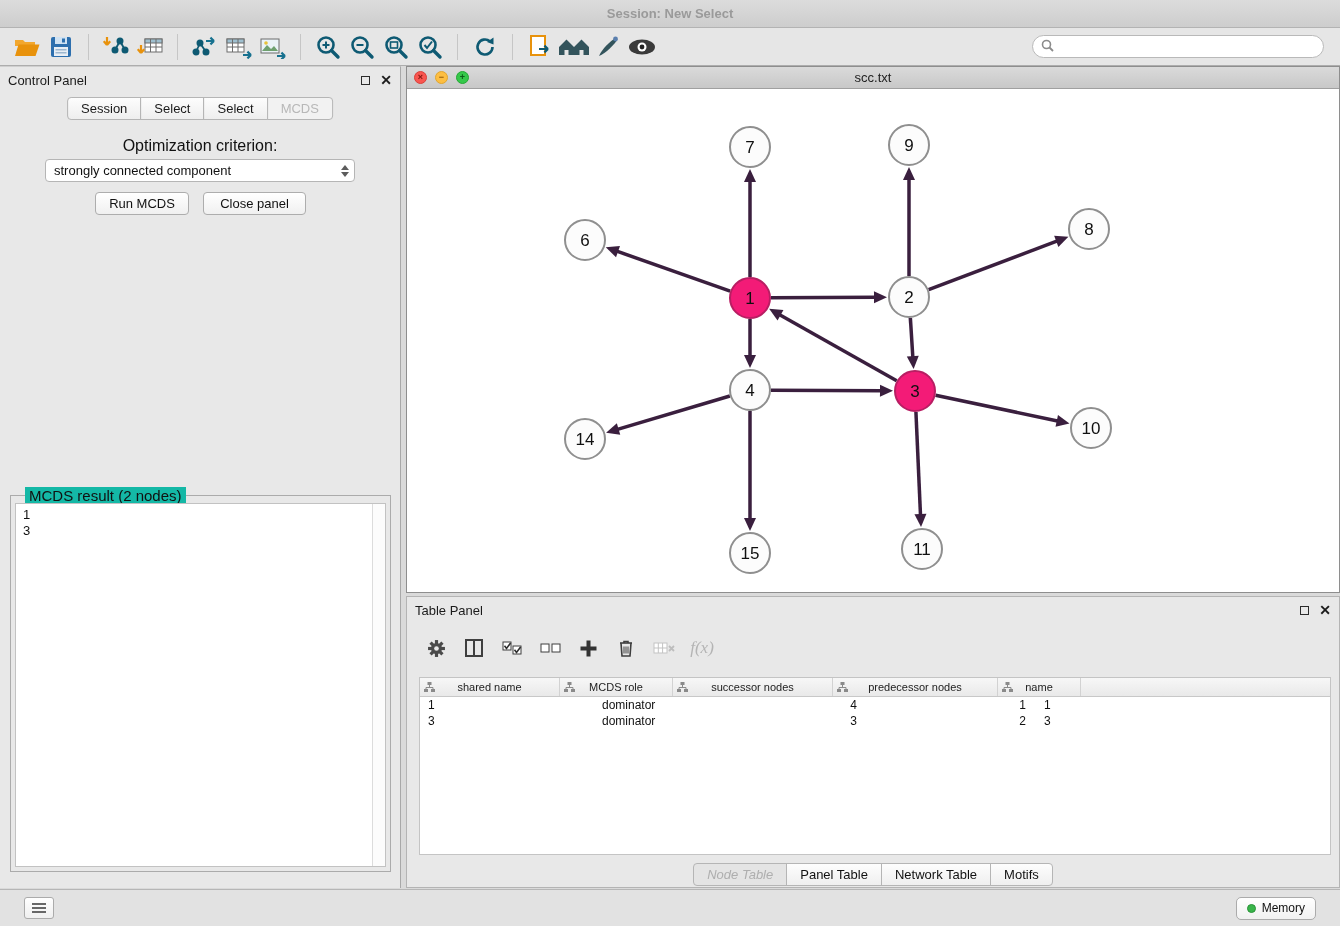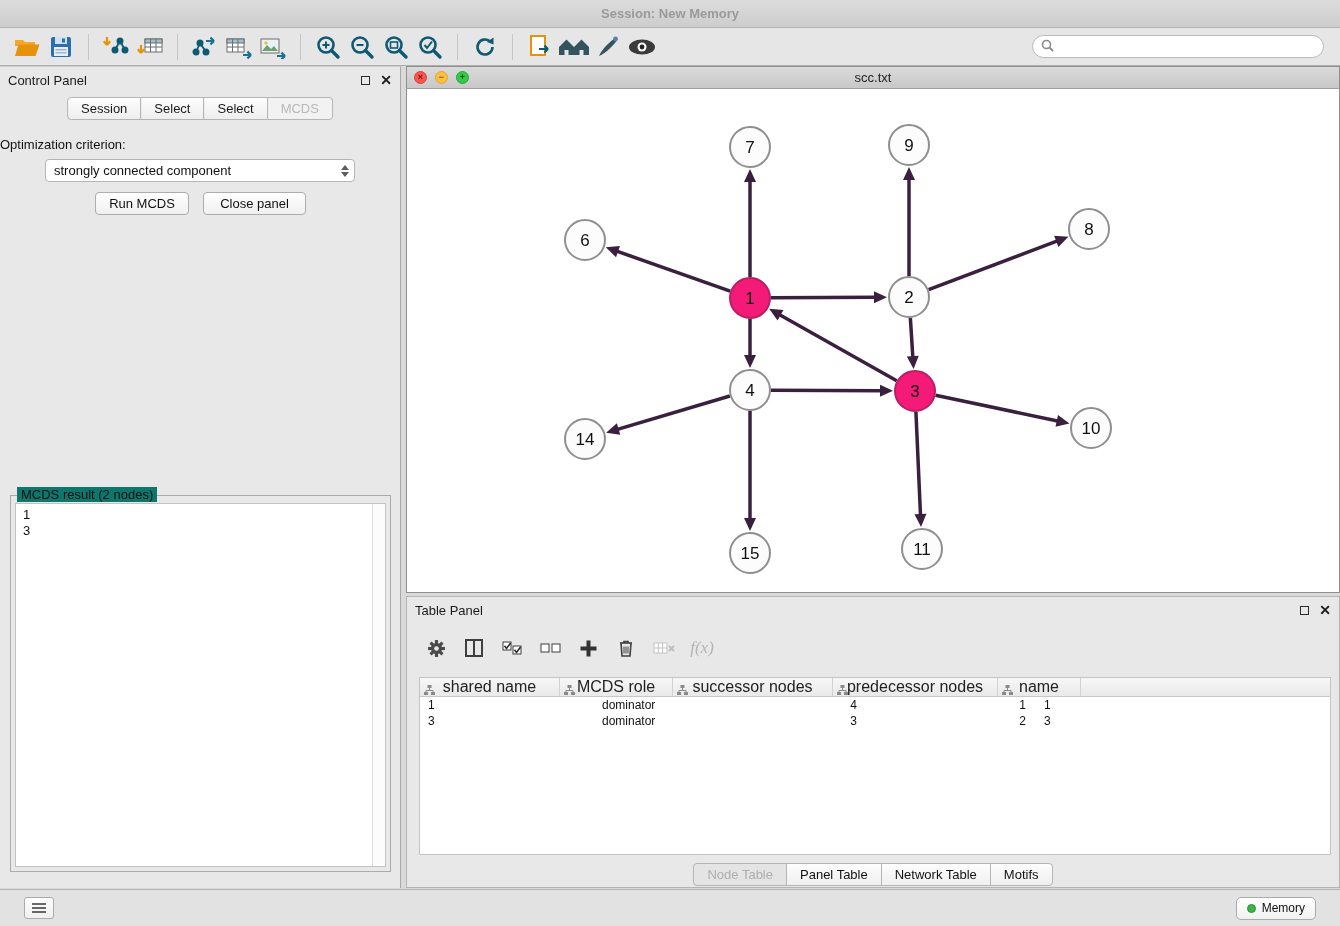--- a/index.html
+++ b/index.html
@@ -34,37 +34,37 @@
 
   
   .control-panel { position:absolute; left:0; top:66px; width:401px; height:822px;
     background:#e8e8e8; border-right:1px solid #a8a8a8; border-top:1px solid #cfcfcf; }
   .cp-tabs { position:absolute; top:30px; left:50%; transform:translateX(-50%); display:flex; }
   .cp-tab { font-size:13px; color:#1b1b1b; padding:3px 13px;
     background:linear-gradient(#fdfdfd,#eeeeee); border:1px solid #b5b5b5; margin-left:-1px; }
   .cp-tab:first-child { border-radius:4px 0 0 4px; margin-left:0; }
   .cp-tab:last-child { border-radius:0 4px 4px 0; }
   .cp-tab.active { color:#b8b8b8; background:#f2f2f2; }
-  .opt-label { position:absolute; top:70px; left:0; width:100%; text-align:left; font-size:13px; color:#111; }
+  .opt-label { position:absolute; top:70px; left:0; width:100%; text-align:center; font-size:16px; color:#111; }
   .criterion-select { position:absolute; top:92px; left:45px; width:310px; height:23px;
     background:#fff; border:1px solid #b5b5b5; border-radius:4px;
     display:flex; align-items:center; padding-left:8px; font-size:13px; color:#111; }
   .select-stepper { margin-left:auto; width:18px; height:100%; display:flex; flex-direction:column;
     align-items:center; justify-content:center; gap:2px; }
   .tri-up { width:0; height:0; border-left:4px solid transparent; border-right:4px solid transparent; border-bottom:5px solid #5c5c5c; }
   .tri-down { width:0; height:0; border-left:4px solid transparent; border-right:4px solid transparent; border-top:5px solid #5c5c5c; }
   .cp-btn { position:absolute; top:125px; height:23px; background:linear-gradient(#ffffff,#f0f0f0);
     border:1px solid #adadad; border-radius:4px; font-size:13px; color:#111;
     display:flex; align-items:center; justify-content:center; }
   .btn-run { left:95px; width:94px; }
   .btn-close { left:203px; width:103px; }
   .result-group { position:absolute; left:10px; top:428px; width:381px; height:377px;
     border:1px solid #ababab; }
-  .result-legend { position:absolute; top:-9px; left:6px; background:#0f766e; padding:0 4px;
-    font-size:13px; color:#111; }
+  .result-legend { position:absolute; top:-9px; left:14px; background:#14b8a6; padding:0 4px;
+    font-size:15px; color:#111; }
   .result-box { position:absolute; left:4px; right:4px; top:7px; bottom:4px;
     background:#fff; border:1px solid #c2c2c2; }
   .result-line { font-size:13px; color:#111; line-height:16px; padding-left:7px; }
   .result-line:first-child { padding-top:3px; }
   .result-scroll { position:absolute; top:0; bottom:0; right:0; width:13px;
     border-left:1px solid #dcdcdc; background:#fcfcfc; }
 
   
   .network-window { position:absolute; left:406px; top:66px; width:934px; height:527px;
     background:#fff; border:1px solid #8e8e8e; }
@@ -85,56 +85,56 @@
   .tp-toolbar { position:absolute; left:12px; top:26px; height:50px; display:flex;
     align-items:center; gap:4px; }
   .tp-icon { display:inline-flex; align-items:center; justify-content:center;
     width:34px; height:30px; }
   .fx-label { font-family:"Liberation Serif", serif; font-style:italic;
     font-size:17px; color:#b4b4b4; }
   .tp-table { position:absolute; left:12px; right:8px; top:80px; height:178px;
     background:#fff; border:1px solid #c4c4c4; }
   .tp-header-row { display:flex; height:19px; background:linear-gradient(#f7f7f7,#e9e9e9);
     border-bottom:1px solid #c8c8c8; }
-  .tp-hcell { position:relative; border-right:1px solid #d2d2d2; font-size:16px; color:#222;
+  .tp-hcell { position:relative; border-right:1px solid #d2d2d2; font-size:11px; color:#222;
     display:flex; align-items:center; justify-content:center; }
   .hcell-icon { position:absolute; left:4px; top:4px; }
   .tp-row { display:flex; height:16px; background:#fff; font-size:12px; color:#111; }
   .tp-cell { overflow:hidden; white-space:nowrap; display:flex; align-items:center; }
   .c0 { width:140px; } .c1 { width:113px; } .c2 { width:160px; } .c3 { width:165px; }
   .c4 { width:83px; } .c5 { flex:1; border-right:none; }
   .cell-left8 { padding-left:8px; justify-content:flex-start; }
   .cell-left4 { padding-left:4px; justify-content:flex-start;margin-left:38px; }
   .cell-right14 { padding-right:14px; justify-content:flex-end; }
   .cell-right10 { padding-right:10px; justify-content:flex-end; }
   .tp-tabs { position:absolute; left:0; right:0; top:266px; display:flex; justify-content:center; }
   .tp-tab { font-size:13px; color:#111; padding:3px 13px;
     background:linear-gradient(#fdfdfd,#efefef); border:1px solid #b5b5b5; margin-left:-1px; }
-  .tp-tab:first-child { border-radius:4px 0 0 4px; margin-left:0; }
+  .tp-tab:first-child { border-radius:4px 0 0 4px; margin-left:0;font-style:italic; }
   .tp-tab:last-child { border-radius:0 4px 4px 0; }
   .tp-tab.active { color:#aeaeae; background:#e4e4e4; }
 
   
   .statusbar { position:absolute; left:0; top:889px; width:1340px; height:37px;
     background:#e2e2e2; border-top:1px solid #b6b6b6; display:flex; align-items:center;
     padding:0 24px; }
   .status-list-btn { width:30px; height:22px; background:linear-gradient(#fff,#efefef);
     border:1px solid #ababab; border-radius:3px; display:flex; align-items:center; justify-content:center; }
   .memory-btn { margin-left:auto; height:23px; padding:0 10px; background:linear-gradient(#fff,#f1f1f1);
     border:1px solid #ababab; border-radius:5px; display:flex; align-items:center; gap:6px;
     font-size:12px; color:#111; }
   .mem-dot { width:9px; height:9px; border-radius:50%; background:#39b54a; border:1px solid #2a9338; }
 </style>
 </head>
 <body>
 
 <div id="app">
 
   <div class="titlebar">
-    <span class="titlebar-text">Session: New Memory</span>
+    <span class="titlebar-text">Session: New Select</span>
   </div>
 
   <div class="toolbar">
     <span class="tb-icon">
       <svg width="26" height="22" viewBox="0 0 26 22">
           <path d="M1 4 h8 l2 2 h10 v4 H1z" fill="#f2a72e"></path>
           <path d="M1 20 L4.5 8.5 h21 L21.5 20z" fill="#e8920c"></path>
         </svg>
     </span>
     <span class="tb-icon">

